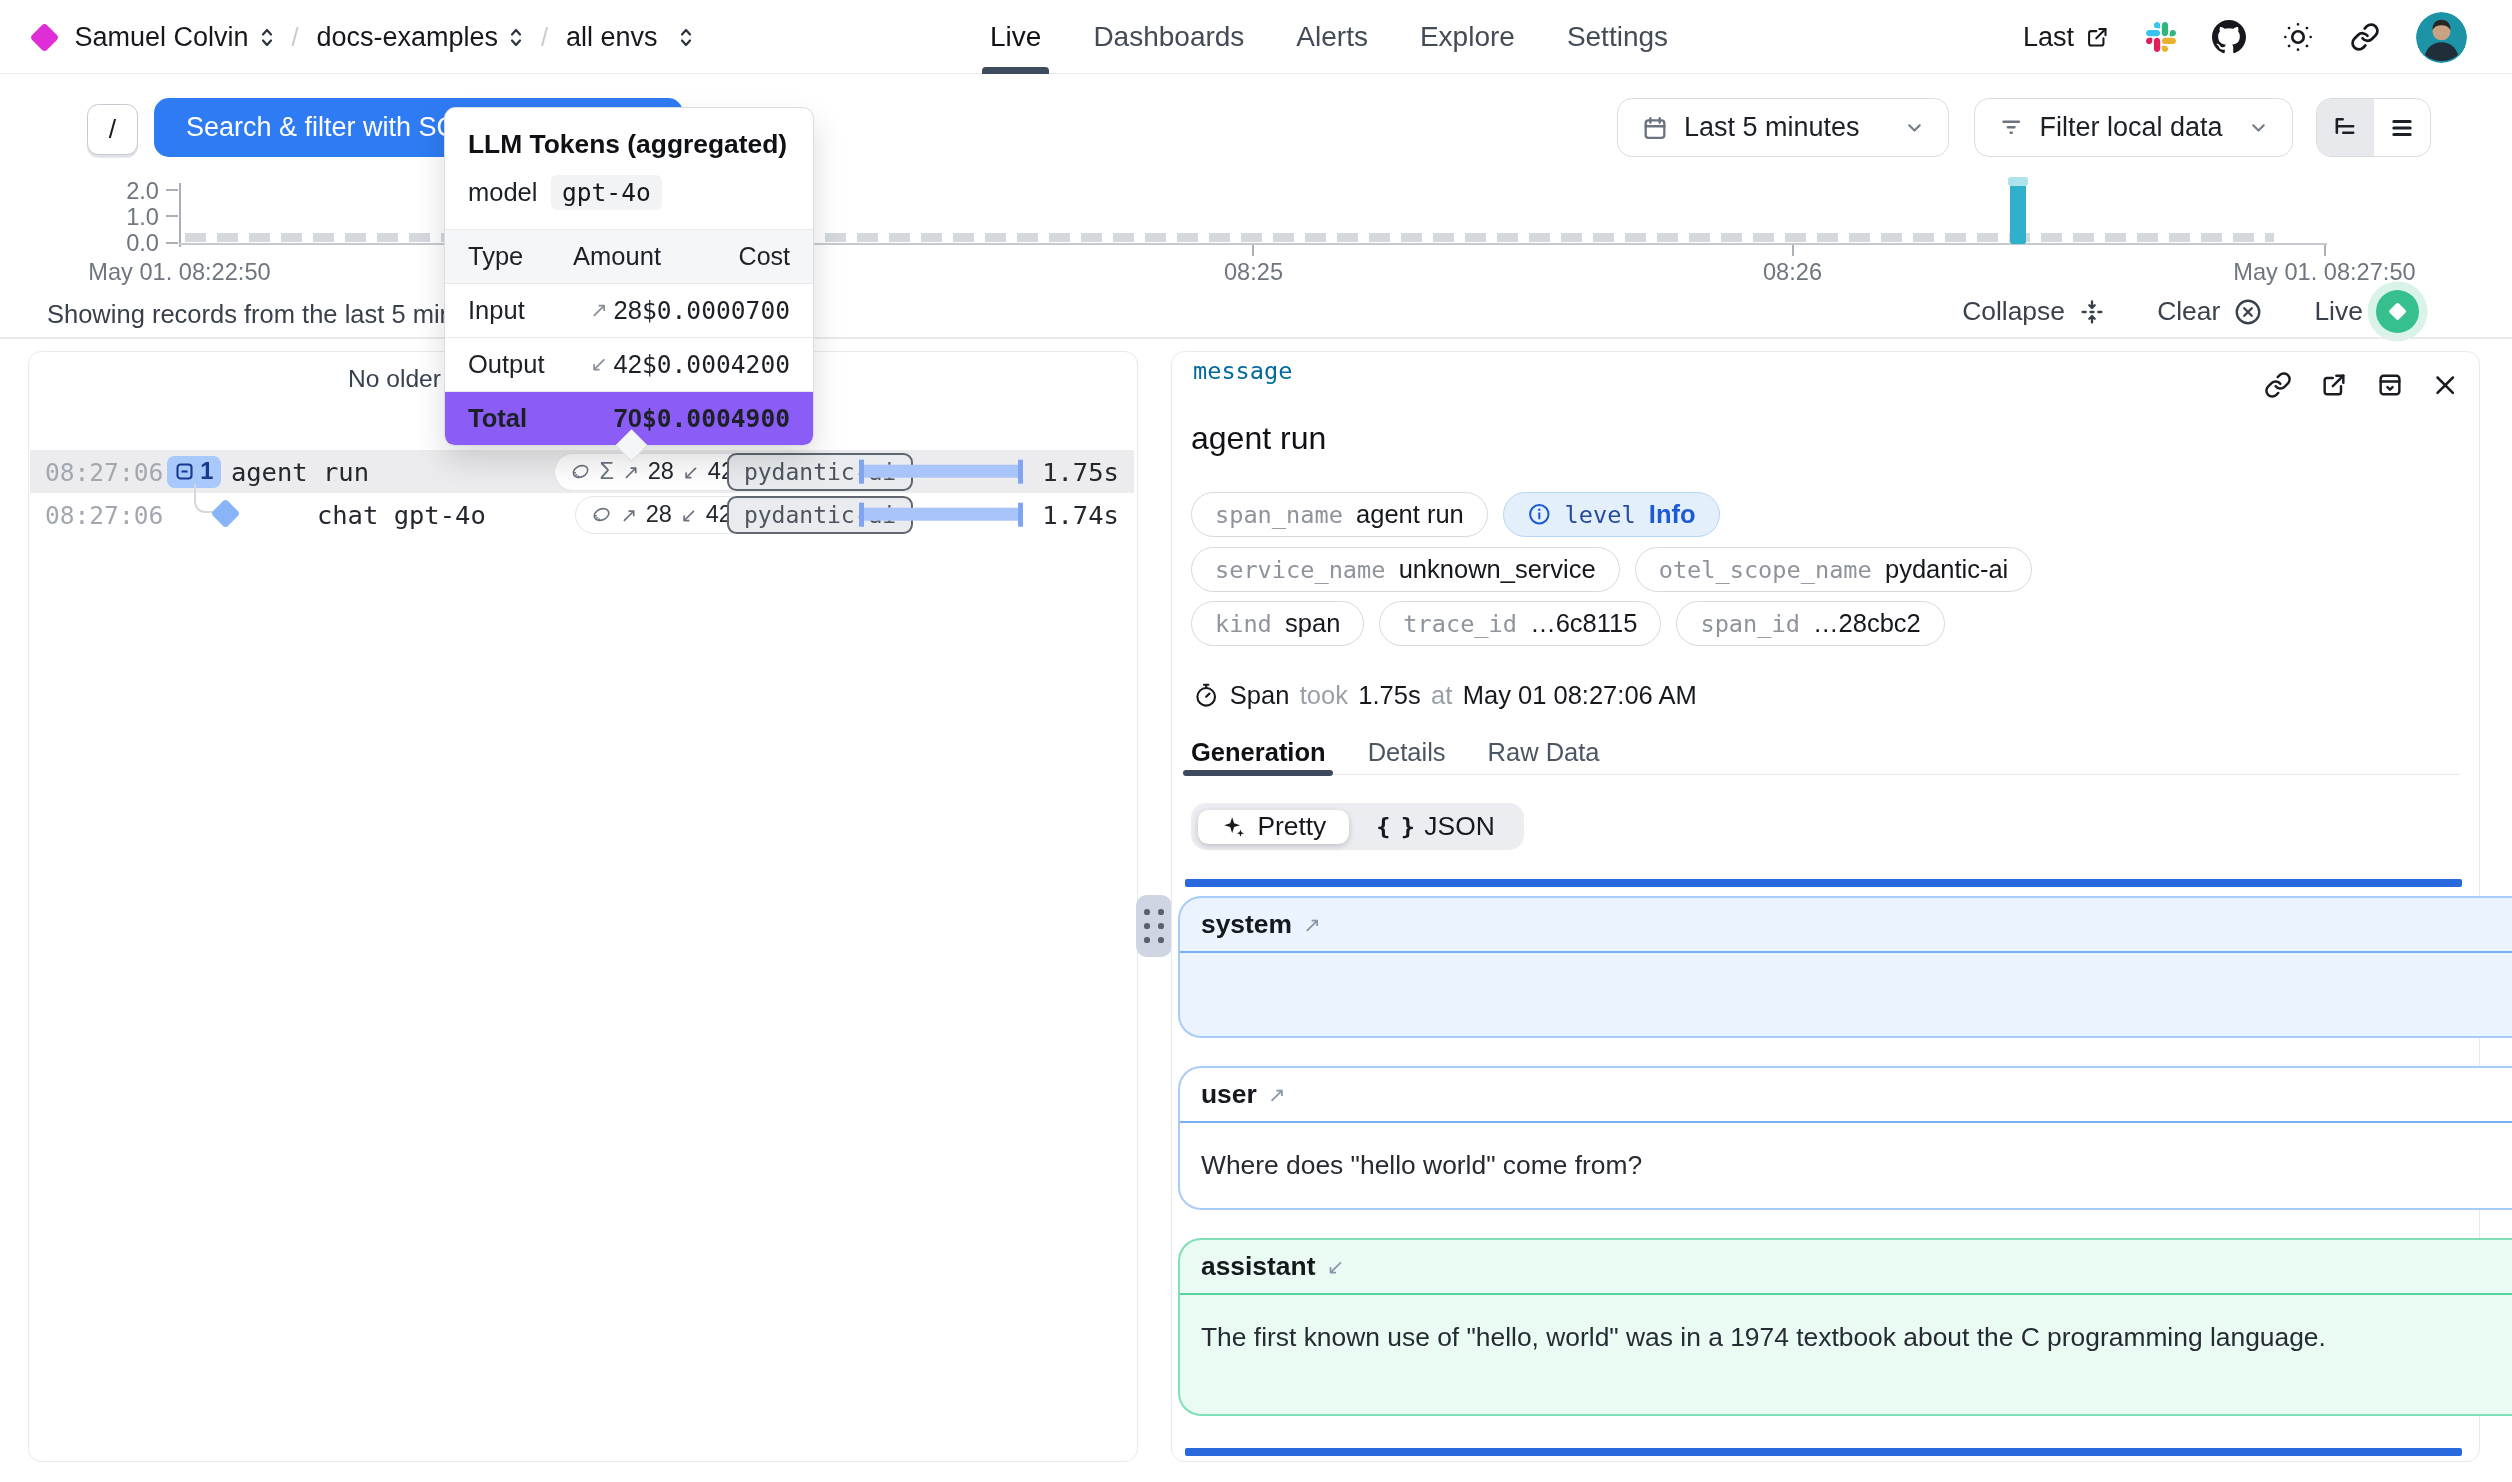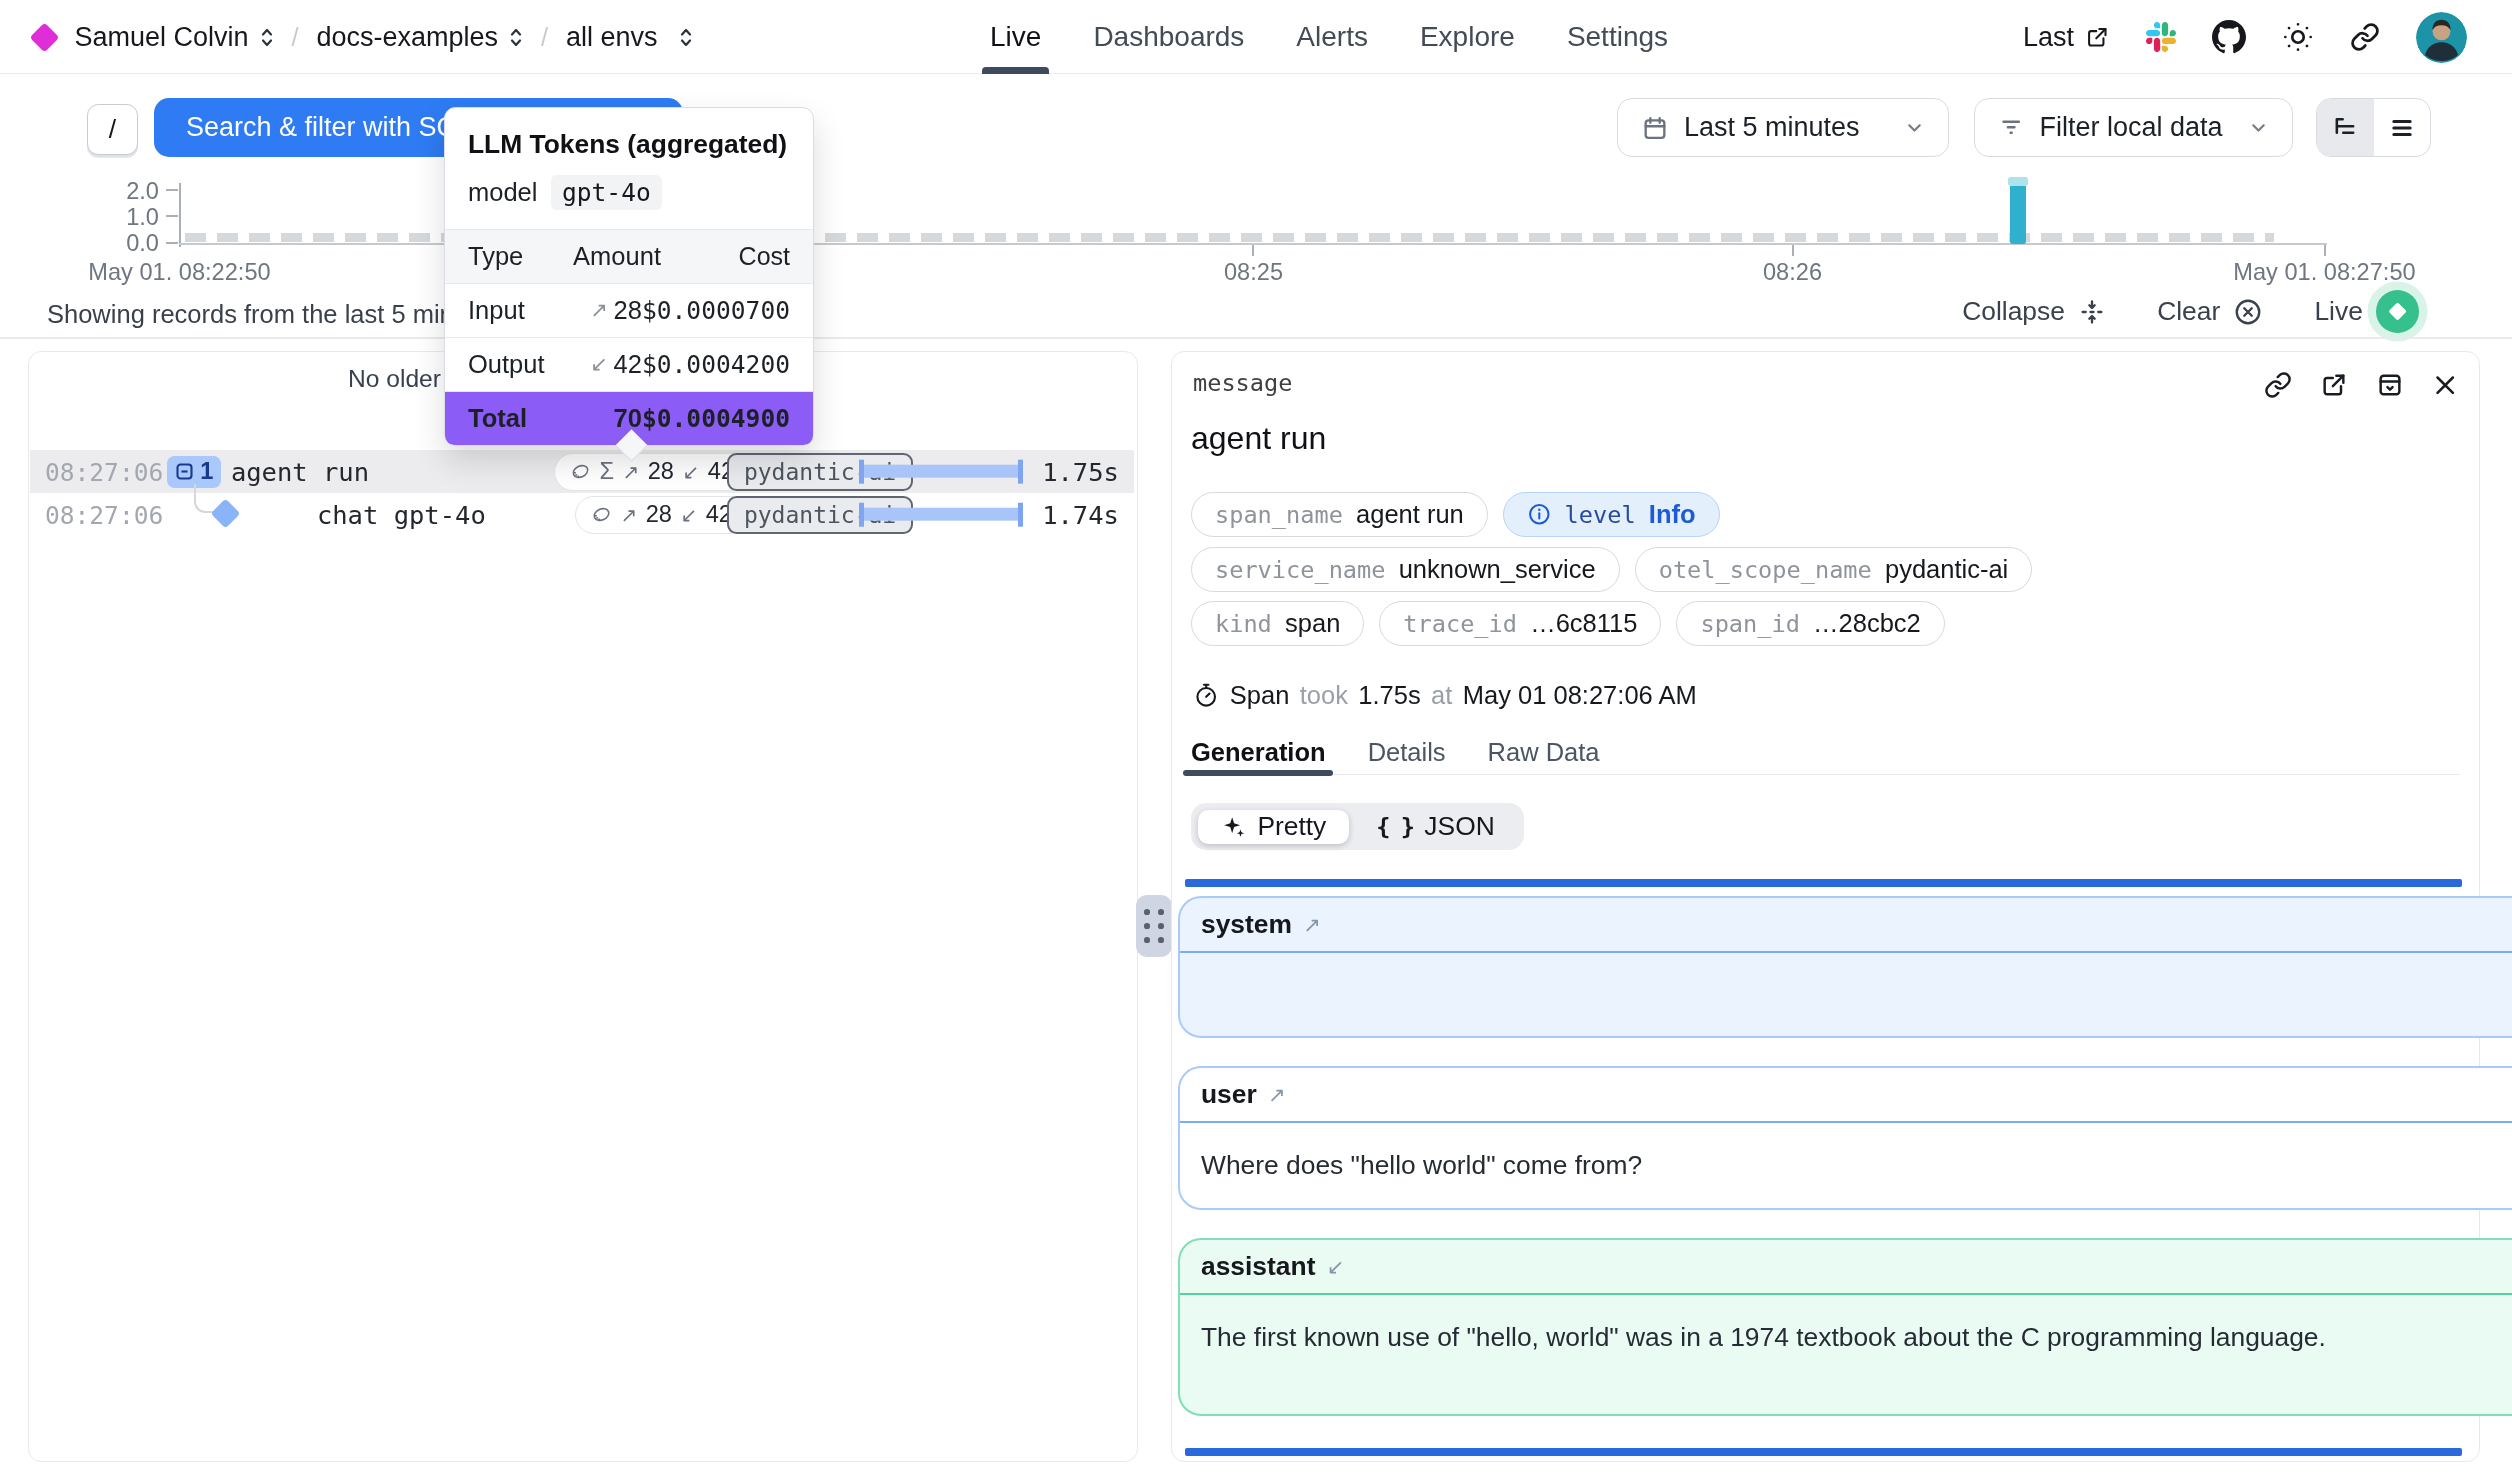--- a/index.html
+++ b/index.html
@@ -78,21 +78,21 @@
   .t-dur { right:15px; font-size:25.5px; color:#23272e; }
   .elbow { position:absolute; left:165px; top:132px; width:23px; height:29px; border-left:2.4px solid #d4d7db; border-bottom:2.4px solid #d4d7db; border-bottom-left-radius:11.3px; }
   .row-diamond { position:absolute; left:186px; top:151px; width:21px; height:21px; background:#8ab4f8; transform:rotate(45deg); border-radius:3.8px; }
 
   
   .drag-handle { position:absolute; left:1136px; top:895px; width:36px; height:62px; background:#cfd5e2; border-radius:11.3px; display:flex; align-items:center; justify-content:center; cursor:col-resize; }
   .dh-dots { display:grid; grid-template-columns:repeat(2, 5.7px); grid-template-rows:repeat(3, 5.7px); gap:8.5px; }
   .dh-dots span { width:5.7px; height:5.7px; border-radius:50%; background:#59616f; }
 
   
-  .dp-kind { position:absolute; left:21px; top:17px; font-size:23.6px; color:#404040; }
+  .dp-kind { position:absolute; left:21px; top:5px; font-size:23.6px; color:#0369a1; }
   .dp-icons { position:absolute; right:21px; top:19px; display:flex; align-items:center; gap:28px; color:#191c21; }
   .dp-icons > span { cursor:pointer; }
   .dp-title { position:absolute; left:19px; top:68px; font-size:32px; color:#0f1115; }
   .tag-row { position:absolute; left:19px; display:flex; gap:15px; }
   .attr-pill { display:inline-flex; align-items:center; gap:13.2px; height:45px; padding:0 23px; border:1.9px solid #d6d9de; border-radius:944px; background:#fff; }
   .attr-key { font-size:23.6px; color:#8e939c; }
   .attr-val { font-size:25.5px; color:#15181d; font-weight:500; font-family:"Liberation Sans",sans-serif; }
   .attr-pill.level { background:#e4effc; border-color:#b6d3f8; cursor:pointer; }
   .attr-pill.level .attr-key { color:#274b9f; }
   .attr-pill.level .attr-val { color:#1d5bd6; font-weight:700; }

